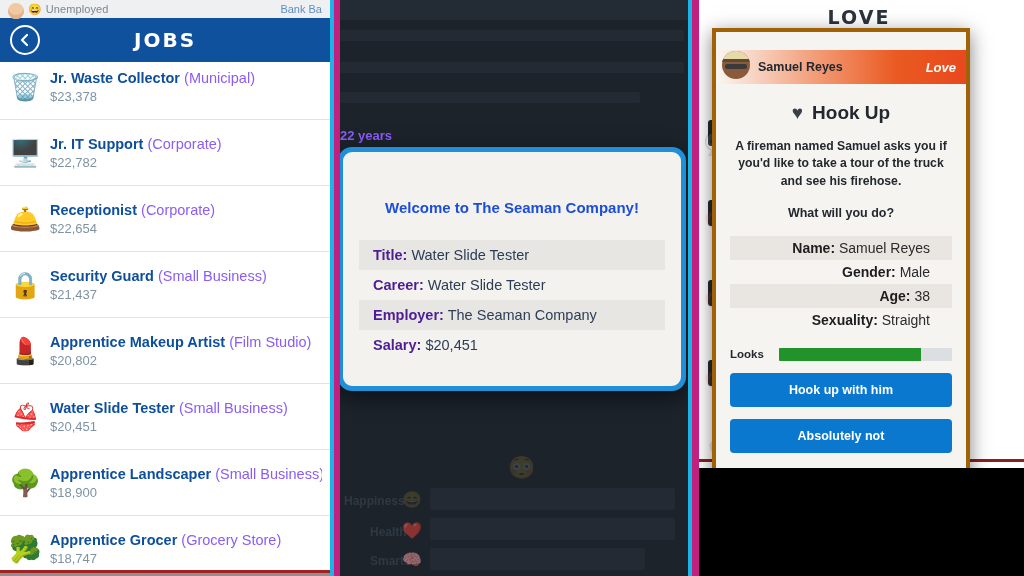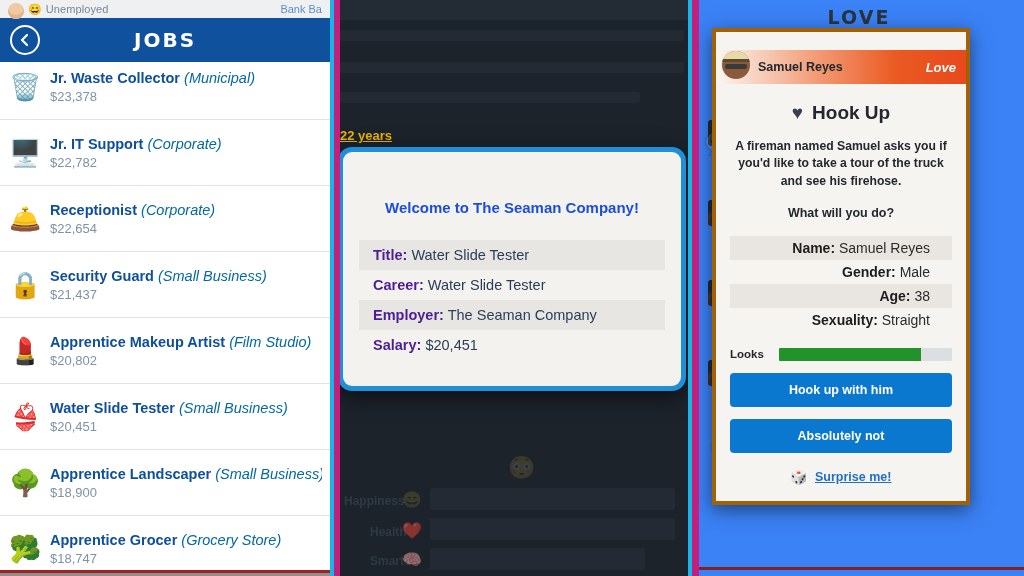--- a/index.html
+++ b/index.html
@@ -24,50 +24,50 @@
               border:2px solid #ffffff; border-radius:50%; display:flex; align-items:center; justify-content:center; cursor:pointer;}
   .back-btn svg { display:block; }
   .jobs-title { color:#ffffff; font-size:20px; font-weight:bold; letter-spacing:2px; font-family:"DejaVu Sans", sans-serif; }
 
   .jobs-list { position:absolute; top:54px; left:0; width:330px; height:522px; }
   .job-row { height:66px; border-bottom:1px solid #dfe3e6; display:flex; align-items:center; padding:0 8px 0 4px; background:#fff;}
   .job-icon { width:44px; flex:0 0 44px; text-align:center; font-size:26px; line-height:1; }
   .job-text { flex:1; min-width:0; padding-left:2px;}
   .job-line1 { font-size:14.5px; white-space:nowrap; overflow:hidden; }
   .job-title { color:#0e4f9c; font-weight:bold; }
-  .job-emp { color:#0369a1;font-style:italic; }
+  .job-emp { color:#8b5cf6; }
   .job-salary { font-size:13px; color:#7f93a5; margin-top:3px; }
   .left-bottom-line { position:absolute; bottom:3px; left:0; width:330px; height:3px; background:#a52020; z-index:6;}
   .left-bottom-line2 { position:absolute; bottom:0; left:0; width:330px; height:3px; background:#8f8f8f; z-index:6;}
 
   
   .stripe { position:absolute; top:0; height:576px; z-index:30; }
 
   
   .panel-center { position:relative; width:364px; height:576px; background:#1d242c; overflow:hidden; flex:0 0 364px; }
   .cbg { position:absolute; inset:0; background:#1c232b; }
   .cbg-top { position:absolute; top:0; left:5px; right:5px; height:20px; background:#232b34; }
   .ghost { position:absolute; background:#242c35; border-radius:2px; opacity:.85;}
   .ghost-txt { position:absolute; color:#2e3943; font-size:12px; font-weight:bold; }
-  .ghost-blue { position:absolute; color:#eab308; font-size:13px; font-weight:bold;text-decoration:underline;}
+  .ghost-blue { position:absolute; color:#8b5cf6; font-size:13px; font-weight:bold;}
   .c-emoji { position:absolute; font-size:22px; opacity:.14; }
 
   .modal { position:absolute; left:8px; top:147px; width:348px;
            background:#f4f2ef; border:5px solid #1f8fd8; border-radius:14px; padding:22px 16px 26px;
            box-shadow:0 6px 22px rgba(0,0,0,.55); }
   .modal-title { text-align:center; color:#2b7fd4; font-size:23px; font-weight:bold; letter-spacing:-.2px; }
   .modal-sub { text-align:center; color:#1d4ed8; font-size:15px; font-weight:bold; margin-top:25px; }
   .detail-list { margin-top:24px; }
   .detail-row { padding:7px 14px; font-size:14.5px; color:#1d3557; }
   .detail-row:nth-child(odd) { background:#e8e6e3; }
   .detail-row b { font-weight:bold; color:#4c1d95; }
   .detail-row span { color:#2b3e56; }
 
   
-  .panel-right { position:relative; width:330px; height:576px; background:#3b82f6; overflow:hidden; flex:1;text-decoration:underline; }
+  .panel-right { position:relative; width:330px; height:468px; background:#ffffff; overflow:hidden; flex:1;text-decoration:underline; }
   .rbg-love { position:absolute; top:6px; left:0; width:330px; text-align:center; color:#2b333c;
               font-size:19px; font-weight:bold; letter-spacing:2px; font-family:"DejaVu Sans",sans-serif;}
   .r-ghost { position:absolute; background:#222a33; border-radius:3px; }
   .r-emoji { position:absolute; font-size:23px; opacity:.13; }
   .r-bottomline { position:absolute; bottom:6px; left:0; width:330px; height:3px; background:#8b1f1f; }
 
   .love-card { position:absolute; left:18px; top:28px; width:258px;
                background:#f6f4f1; border:4px solid #a16207; border-radius:0; overflow:hidden;
                box-shadow:0 5px 18px rgba(0,0,0,.5); }
   .card-head { height:34px; background:linear-gradient(90deg,#faf6f2 0%,#f3a07c 38%,#ea5a22 72%,#e8491d 100%);

